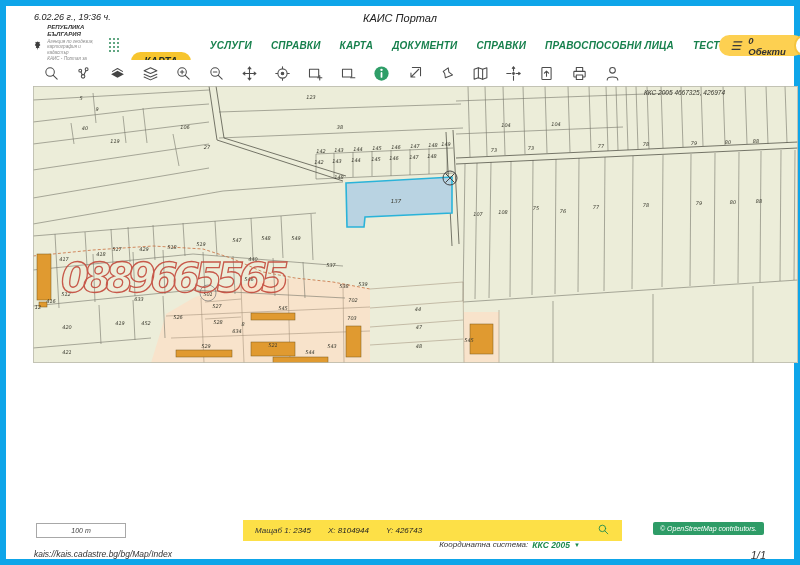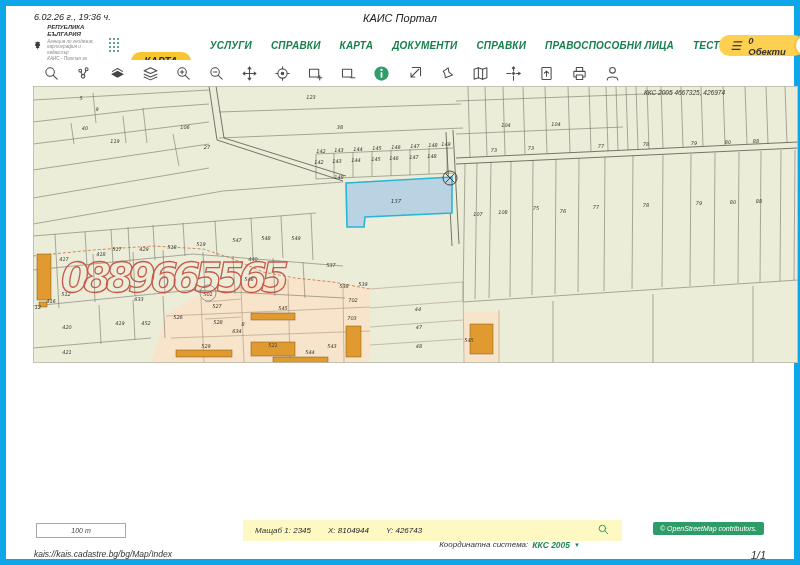--- a/index.html
+++ b/index.html
@@ -35,21 +35,21 @@
   .tb{width:21px;height:21px;display:flex;align-items:center;justify-content:center;}
   .tb svg{stroke:#4c4c4c;fill:none;stroke-width:1.5;stroke-linecap:round;stroke-linejoin:round;}
   
   .map{position:absolute;left:27px;top:80px;width:706px;height:277px;background:#ecedd9;}
   .map svg{display:block;}
   .coord-overlay{position:absolute;right:14px;top:3px;font-size:6.5px;color:#33332a;}
   .plbl{font-size:5px;fill:#3b3b30;text-anchor:middle;font-family:"DejaVu Sans",sans-serif;}
   
   .scalebar{position:absolute;left:30px;top:517px;width:88px;height:13px;border:1px solid #a8a8a8;
     background:#fff;font-size:7px;color:#444;display:flex;align-items:center;justify-content:center;}
-  .statusbar{position:absolute;left:237px;top:514px;height:21px;background:#fef9c3;display:flex;
+  .statusbar{position:absolute;left:237px;top:514px;height:21px;background:#fde047;display:flex;
     align-items:center;gap:17px;padding:0 12px;font-size:8px;color:#333;}
   .statusbar .val{color:#222;}
   .crs{display:flex;align-items:center;gap:4px;margin-top:28px;}
   .crs-val{color:#1d8a4e;font-weight:bold;font-size:8.5px;text-align:right;}
   .crs-caret{color:#1d8a4e;font-size:6px;}
   .status-search svg{stroke:#1d8a4e;fill:none;stroke-width:1.6;stroke-linecap:round;}
   .osm-badge{position:absolute;right:30px;top:516px;background:#2e9c67;color:#fff;font-size:7px;
     border-radius:2px;padding:3px 7px;}
 </style>
 </head>

